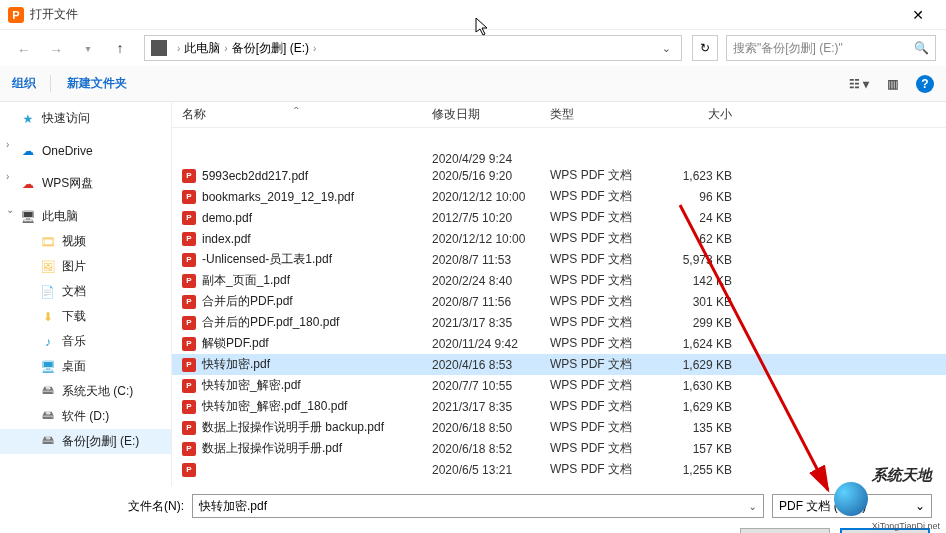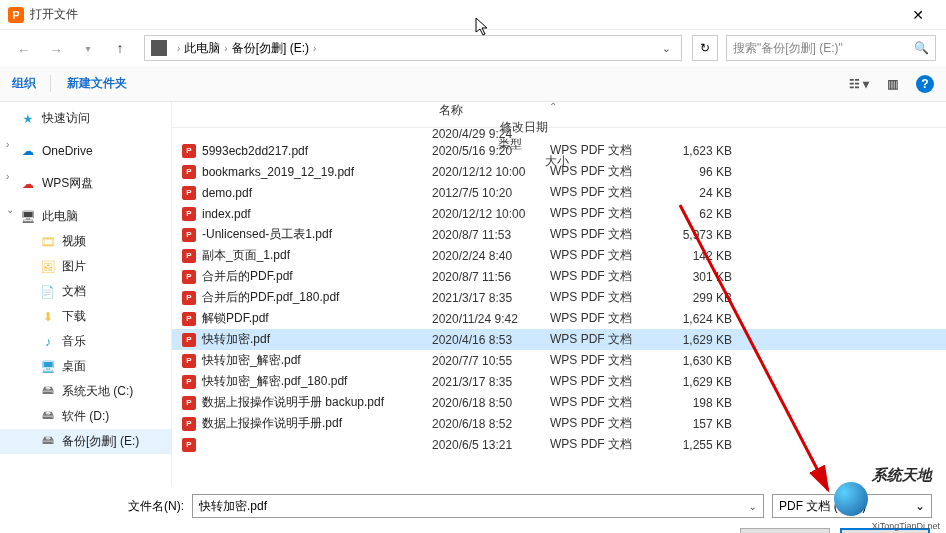--- a/index.html
+++ b/index.html
@@ -37,29 +37,29 @@
 .ico-star { color: #2a9fd6; }
 .ico-cloud-od { color: #0078d4; }
 .ico-cloud-wps { color: #d93025; }
 .ico-pc { color: #444; }
 .ico-folder { color: #f8c24a; }
 .ico-disk { color: #777; }
 .chev { position: absolute; left: 6px; font-size: 10px; color: #777; }
 .sb-wrap { position: relative; }
 
 .filepane { flex: 1; display: flex; flex-direction: column; overflow: hidden; }
-.headers { display: flex; height: 26px; align-items: center; border-bottom: 1px solid #eee; font-size: 12px; color: #333; position: relative; flex-direction: column; }
+.headers { display: flex; height: 26px; align-items: center; border-bottom: 1px solid #eee; font-size: 12px; color: #333; position: relative; }
 .col-name { width: 260px; padding-left: 10px; }
 .col-date { width: 118px; }
 .col-type { width: 122px; }
 .col-size { width: 100px; text-align: right; padding-right: 40px; }
 .headers .col-name { position: relative; }
 .sort-arrow { position: absolute; left: 120px; top: -1px; font-size: 10px; color: #777; }
 
-.filelist { flex: 1; overflow-y: auto; }
+.filelist { flex: 1; overflow-y: auto; margin-top: 25px; }
 .row { display: flex; height: 21px; align-items: center; font-size: 12px; color: #222; cursor: pointer; }
 .row.selected { background: #cde8ff; }
 .row .c-name { width: 260px; padding-left: 10px; display: flex; align-items: center; gap: 6px; white-space: nowrap; overflow: hidden; }
 .row .c-date { width: 118px; color: #333; }
 .row .c-type { width: 122px; color: #333; }
 .row .c-size { width: 100px; text-align: right; padding-right: 40px; color: #333; }
 .pdf-ico { width: 14px; height: 14px; background: #d93025; border-radius: 2px; display: inline-flex; align-items: center; justify-content: center; color: #fff; font-size: 8px; font-weight: bold; }
 
 .bottom { padding: 8px 14px 14px 14px; }
 .fn-row { display: flex; align-items: center; gap: 8px; margin-bottom: 10px; }
@@ -311,21 +311,21 @@
             <div class="c-type">WPS PDF 文档</div>
             <div class="c-size">1,629 KB</div>
           </div>
           <div class="row">
             <div class="c-name">
               <span class="pdf-ico">P</span>
               <span>数据上报操作说明手册 backup.pdf</span>
             </div>
             <div class="c-date">2020/6/18 8:50</div>
             <div class="c-type">WPS PDF 文档</div>
-            <div class="c-size">198 KB</div>
+            <div class="c-size">135 KB</div>
           </div>
           <div class="row">
             <div class="c-name">
               <span class="pdf-ico">P</span>
               <span>数据上报操作说明手册.pdf</span>
             </div>
             <div class="c-date">2020/6/18 8:52</div>
             <div class="c-type">WPS PDF 文档</div>
             <div class="c-size">157 KB</div>
           </div>

